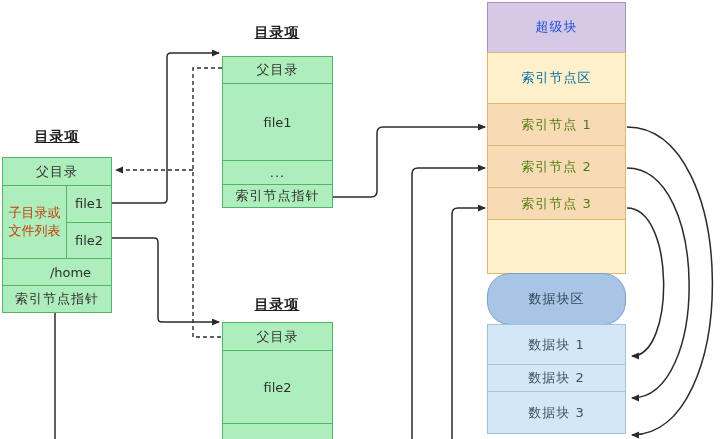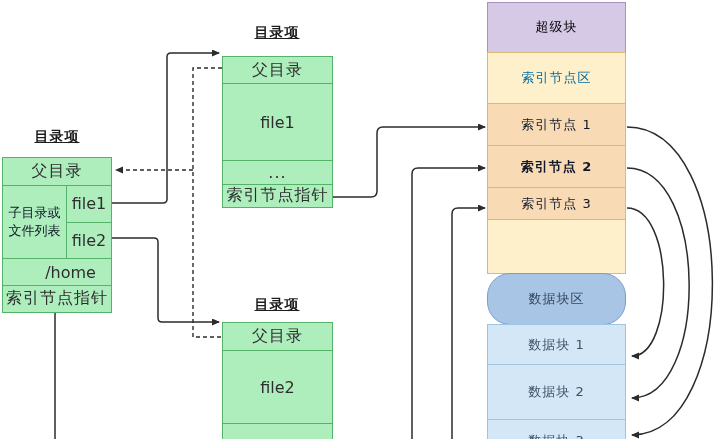--- a/index.html
+++ b/index.html
@@ -11,42 +11,42 @@
     position:absolute;font-size:14px;font-weight:bold;color:#1d1d1d;
     text-align:center;letter-spacing:1px;white-space:nowrap;text-decoration:underline;
   }
   
   .dir-box{
     position:absolute;background:var(--green_fill);
     border:1.5px solid var(--green_border);box-sizing:border-box;
   }
   .dir-row{
     box-sizing:border-box;display:flex;align-items:center;justify-content:center;
-    font-size:16px;color:#2e2e2e;letter-spacing:1px;
+    font-size:13px;color:#2e2e2e;letter-spacing:1px;
   }
   .dir-row + .dir-row, .split + .dir-row{border-top:1.2px solid var(--green_border);}
   .split{display:flex;box-sizing:border-box;border-top:1.2px solid var(--green_border);}
   .split-left{
     box-sizing:border-box;border-right:1.2px solid var(--green_border);
     display:flex;align-items:center;justify-content:center;text-align:center;
-    font-size:13px;color:#0f172a;line-height:1.35;
+    font-size:13px;color:#c2410c;line-height:1.35;
   }
   .split-right{display:flex;flex-direction:column;flex:1;}
   .split-right .dir-row{flex:1;letter-spacing:0;}
   .split-right .dir-row + .dir-row{border-top:1.2px solid var(--green_border);}
   
   .disk{position:absolute;left:487px;top:3px;width:139px;}
   .disk-sec{
     box-sizing:border-box;width:139px;margin-top:-1.2px;
     display:flex;align-items:center;justify-content:center;
     font-size:13px;letter-spacing:1px;
   }
-  .sec-purple{background:var(--purple_fill);border:1.2px solid var(--purple_border);color:#000000;}
+  .sec-purple{background:var(--purple_fill);border:1.2px solid var(--purple_border);color:#1d4ed8;}
   .sec-cream {background:var(--cream_fill); border:1.2px solid var(--cream_border); color:#0369a1;text-align:right;}
-  .sec-peach {background:var(--peach_fill); border:1.2px solid var(--cream_border); color:#0f172a;}
+  .sec-peach {background:var(--peach_fill); border:1.2px solid var(--cream_border); color:#4d7c0f;}
   .sec-blue  {background:var(--blue_fill);  border:1.2px solid var(--blue_border);  color:#34455c;}
   .sec-lblue {background:var(--lblue_fill); border:1.2px solid var(--lblue_border); color:#3e5068;}
   #wires{position:absolute;left:0;top:0;z-index:5;pointer-events:none;}
   #wires path{fill:none;}
   .wire{stroke:var(--line_color);stroke-width:1.5;}
   .wire-dash{stroke:var(--line_color);stroke-width:1.4;stroke-dasharray:4 3;}
 </style>
 </head>
 <body>
 
@@ -79,26 +79,26 @@
   <div class="dir-box" style="left:222px;top:322px;width:111px;height:130px;">
     <div class="dir-row" style="height:27px;">父目录</div>
     <div class="dir-row" style="height:73px;letter-spacing:0;">file2</div>
     <div class="dir-row" style="height:28px;"></div>
   </div>
 
   <div class="disk">
     <div class="disk-sec sec-purple" style="height:51px;">超级块</div>
     <div class="disk-sec sec-cream" style="height:53px;">索引节点区</div>
     <div class="disk-sec sec-peach" style="height:43px;">索引节点 1</div>
-    <div class="disk-sec sec-peach" style="height:43px;font-weight:bold;">索引节点 2</div>
+    <div class="disk-sec sec-peach" style="height:43px;">索引节点 2</div>
     <div class="disk-sec sec-peach" style="height:33px;">索引节点 3</div>
     <div class="disk-sec sec-cream" style="height:55px;"></div>
     <div class="disk-sec sec-blue" style="height:52px;border-radius:23px;">数据块区</div>
     <div class="disk-sec sec-lblue" style="height:42px;">数据块 1</div>
-    <div class="disk-sec sec-lblue" style="height:56px;">数据块 2</div>
+    <div class="disk-sec sec-lblue" style="height:28px;">数据块 2</div>
     <div class="disk-sec sec-lblue" style="height:43px;">数据块 3</div>
   </div>
 
   <svg id="wires" width="720" height="439" viewBox="0 0 720 439">
     <defs>
       <marker id="arr" markerWidth="9" markerHeight="8" refX="7" refY="3.5" orient="auto" markerUnits="userSpaceOnUse">
         <path d="M0,0 L8,3.5 L0,7 Z" style="fill:var(--line_color);stroke:none;"></path>
       </marker>
     </defs>
 

